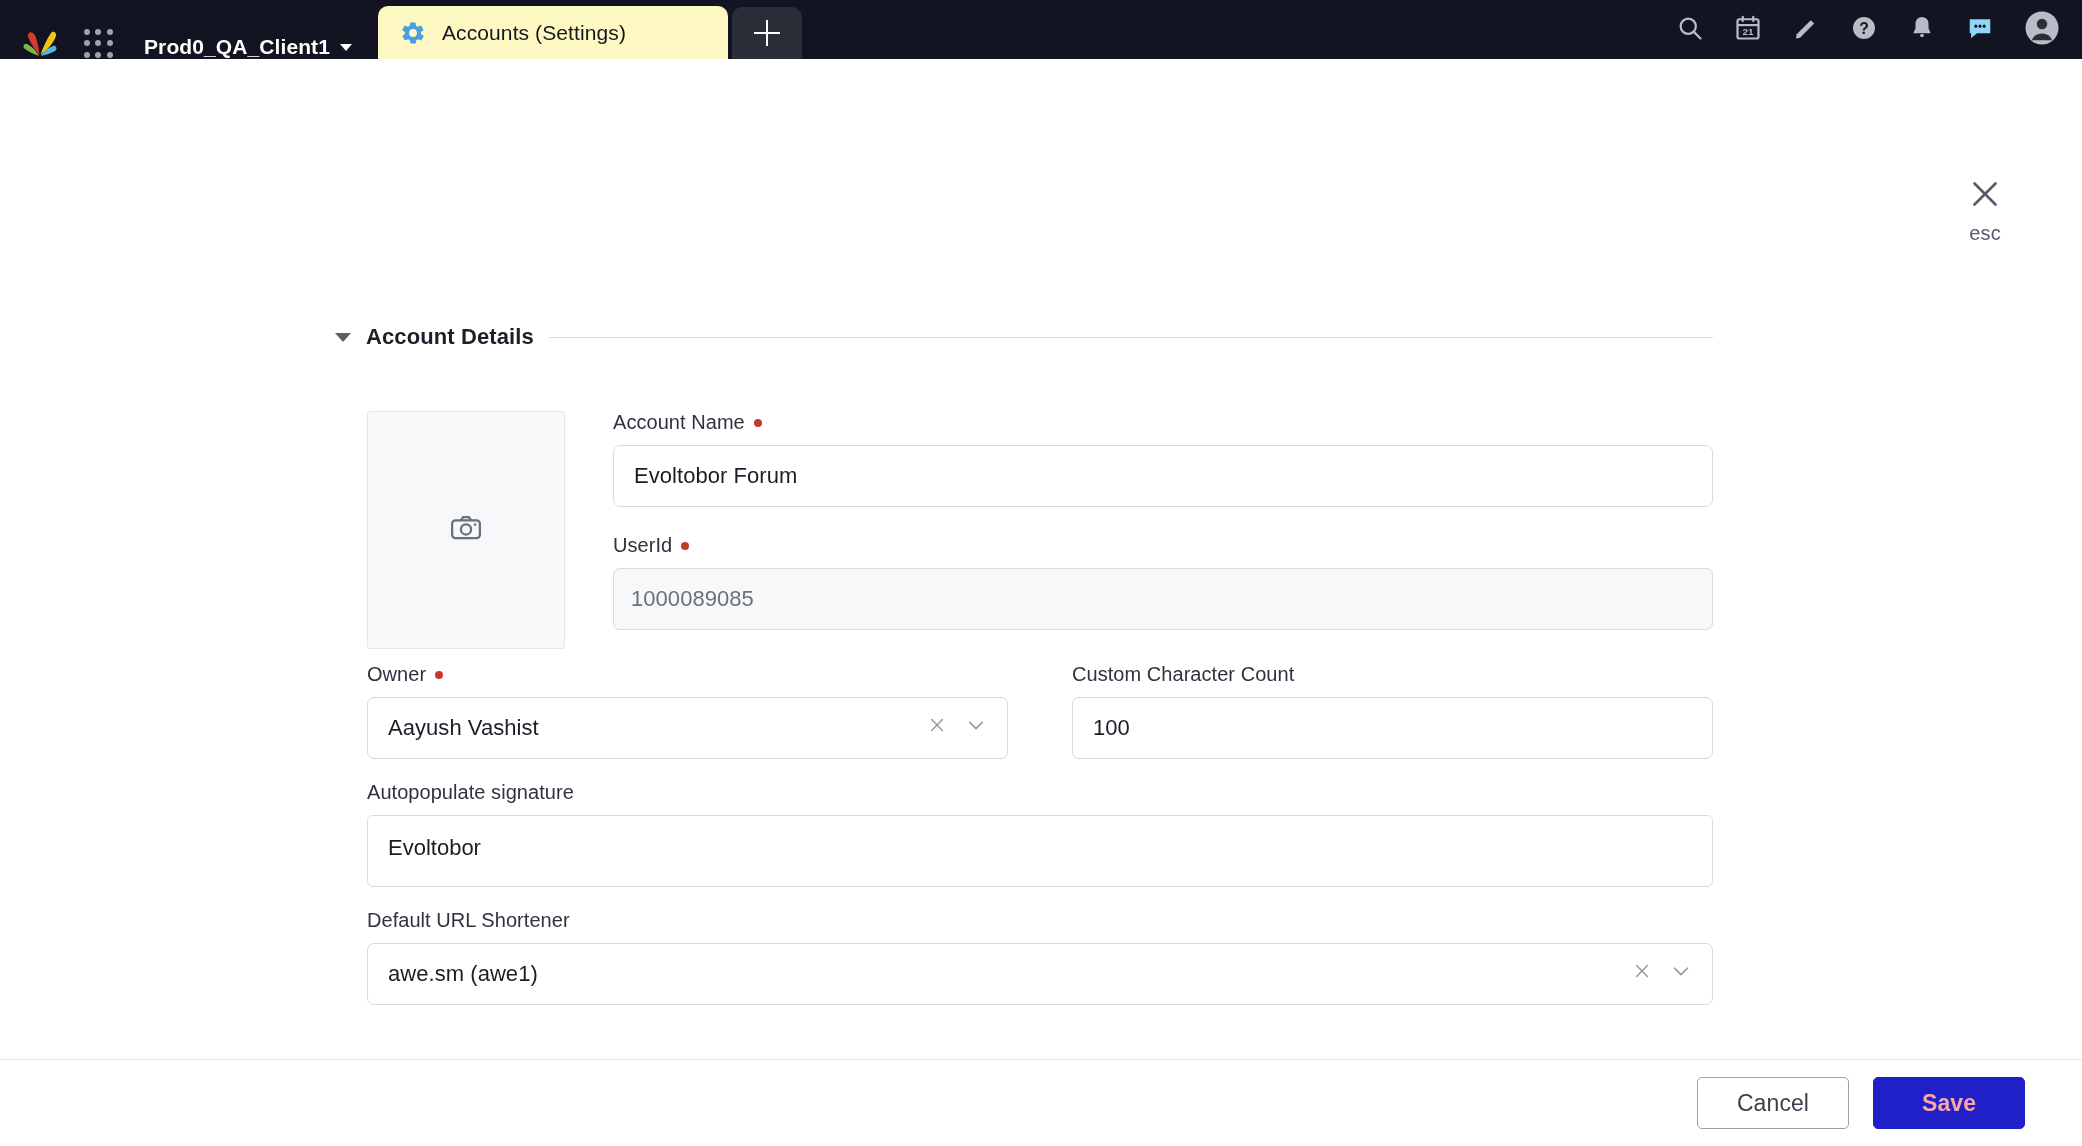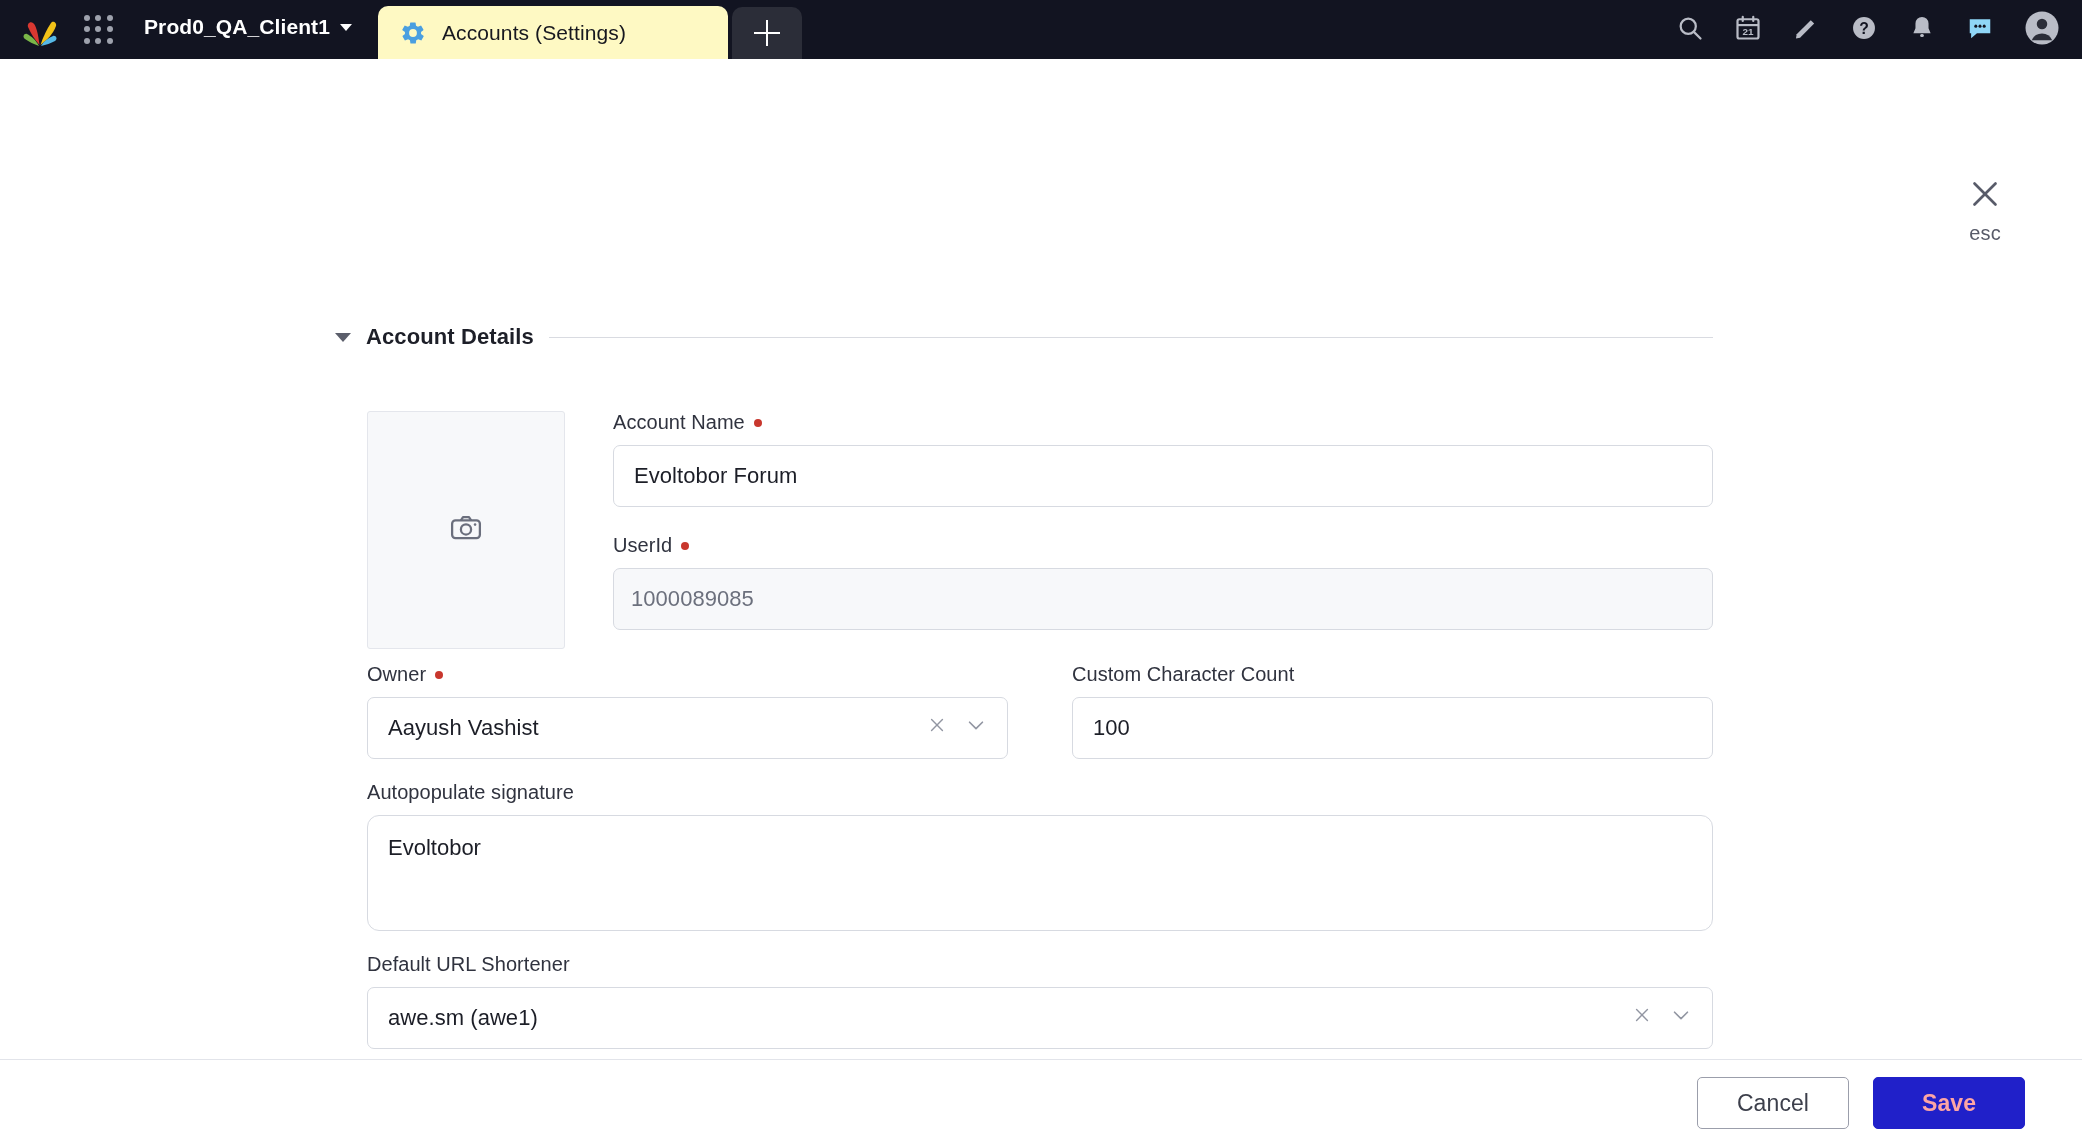--- a/index.html
+++ b/index.html
@@ -15,21 +15,21 @@
   .topbar {
     position: relative;
     height: 59px;
     background: #121421;
     display: flex;
     align-items: flex-end;
     padding-left: 22px;
   }
   .topbar-left {
     display: flex;
-    align-items: flex-start;
+    align-items: flex-end;
     height: 44px;
     gap: 26px;
     padding-bottom: 0;
   }
   .brand-logo { width: 36px; height: 34px; position: relative; display:block; }
   .grid-icon {
     width: 30px; height: 30px;
     display: grid;
     grid-template-columns: repeat(3, 1fr);
     grid-template-rows: repeat(3, 1fr);
@@ -225,23 +225,23 @@
     background: #f7f8fa;
     color: #6c707d;
     cursor: default;
     padding-left: 17px;
   }
   .input .val { flex: 1; }
   .adorn { display: flex; align-items: center; gap: 18px; padding-right: 2px; }
   .adorn .ic { cursor: pointer; display:block; }
 
   .textarea {
-    height: 116px;
+    height: 72px;
     border: 1px solid #d7dae1;
-    border-radius: 12px;
+    border-radius: 6px;
     background: #ffffff;
     padding: 19px 20px;
     font-size: 22px;
     color: #1c1e27;
     cursor: text;
   }
 
   .grid2 { display: flex; gap: 64px; margin-top: 6px; }
   .grid2 > div { flex: 1; }
   .w-owner { max-width: 648px; }

